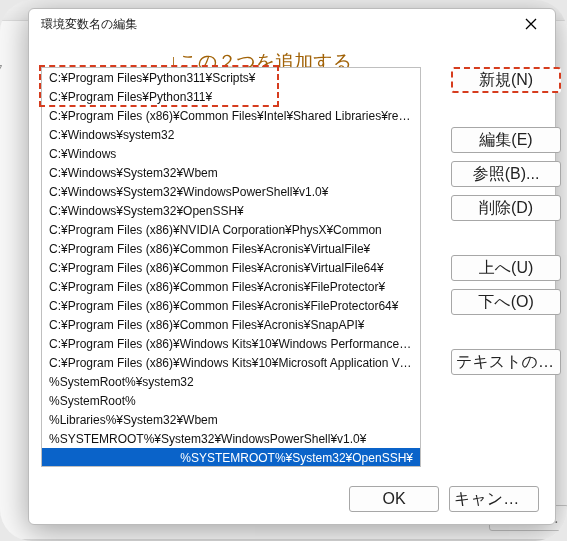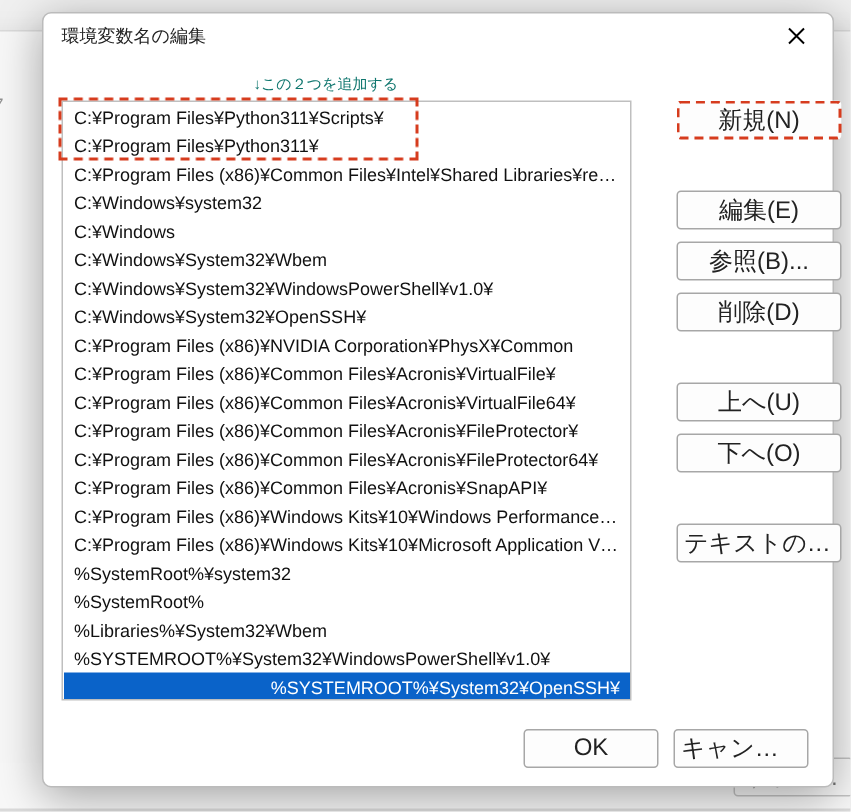--- a/index.html
+++ b/index.html
@@ -1,36 +1,36 @@
 <!DOCTYPE html>
 <html><head>
 <meta charset="utf-8">
 <style>
   * { box-sizing: border-box; font-family: "Yu Gothic UI", "Meiryo", sans-serif; }
   html, body { margin: 0; padding: 0; background: #e8e8e8; }
-  .stage { position: relative; width: 567px; height: 541px; overflow: hidden; background: #f0f0f0; }
+  .stage { position: relative; width: 567px; height: 541px; overflow: hidden; background: #f0f0f0; border-radius: 32px; }
 
   
   .bgwin { position: absolute; left: -40px; top: 20px; width: 620px; height: 520px;
            background: #fdfdfd; border: 1px solid #ccc; border-radius: 6px;
            box-shadow: 0 8px 24px rgba(0,0,0,0.2); opacity: 0.6; }
   .bgwin .col { position: absolute; left: 10px; top: 40px; font-size: 12px; color: #555; line-height: 18px; }
   .bgwin .footer { position: absolute; right: 10px; bottom: 8px; display: flex; gap: 8px; }
 
   .dialog { position: absolute; left: 28px; top: 8px; width: 528px; height: 517px;
             background: #fff; border: 1px solid #bbb; border-radius: 6px;
             box-shadow: 0 6px 30px rgba(0,0,0,0.35); display: flex; flex-direction: column; }
   .titlebar { height: 30px; display: flex; align-items: center; padding: 0 6px 0 12px; }
   .titlebar .title { font-size: 12px; color: #222; flex: 0 0 auto; }
   .titlebar .spacer { flex: 1; }
   .closebtn { width: 36px; height: 26px; display: flex; align-items: center; justify-content: center;
               border-radius: 4px; cursor: pointer; }
   .closebtn svg { width: 12px; height: 12px; }
 
-  .annotation { position: absolute; left: 140px; top: 40px; font-size: 10px; color: #0f766e; pointer-events: none; }
+  .annotation { position: absolute; left: 140px; top: 40px; font-size: 19px; color: #a16207; pointer-events: none; }
 
   .body { position: relative; flex: 1; padding: 28px 12px 12px 12px; display: flex; flex-direction: column; }
   .contentrow { display: flex; gap: 30px; align-items: flex-start; flex: 1; min-height: 0; }
 
   .listbox { position: relative; width: 380px; height: 400px; border: 1px solid #bfbfbf; background: #fff;
              overflow-y: auto; overflow-x: hidden; font-size: 12px; }
   .listbox::-webkit-scrollbar { width: 16px; }
   .listbox::-webkit-scrollbar-track { background: #f0f0f0; }
   .listbox::-webkit-scrollbar-thumb { background: #c0c0c0; border-radius: 3px; }
   .listitem { height: 19px; line-height: 19px; padding: 0 6px; white-space: nowrap;

